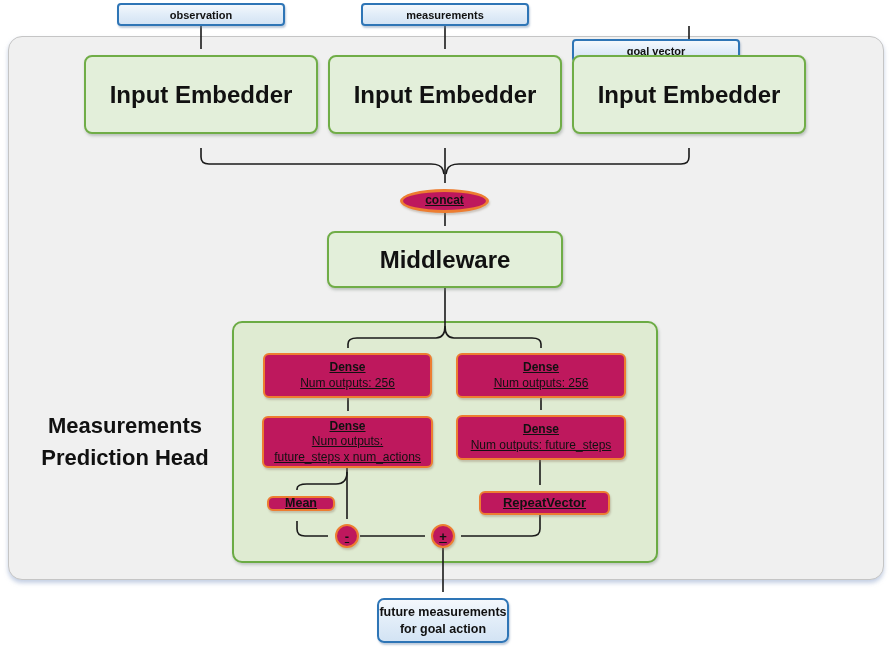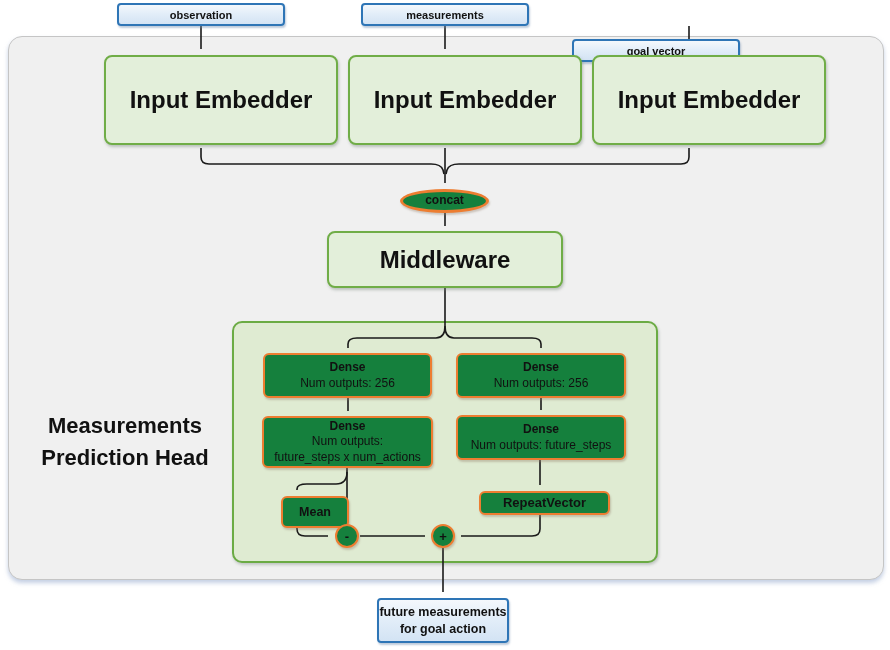--- a/index.html
+++ b/index.html
@@ -20,46 +20,47 @@
   .io-box{
     height:23px;border:2px solid #2E75B6;border-radius:4px;
     background:linear-gradient(180deg,#f4f8fc 0%,#e3eef9 45%,#d3e3f4 100%);
     display:flex;align-items:center;justify-content:center;
     font-weight:bold;font-size:11px;color:#111;
     box-shadow:1px 2px 2px rgba(110,140,175,.45);
   }
   .io-top{top:3px;width:168px;}
   .io-out{
     left:377px;top:598px;width:132px;height:45px;
-    flex-direction:column;line-height:1.35;font-size:12.5px;
+    flex-direction:column;line-height:1.35;font-size:12.5px;border-radius:7px;
   }
 
   
   .green-box{
     border:2.5px solid #70AD47;border-radius:8px;background:#E3EFDA;
     display:flex;align-items:center;justify-content:center;
     font-weight:bold;color:#111;
     box-shadow:1px 2px 3px rgba(120,135,125,.45);
   }
-  .embedder{top:55px;width:234px;height:90px;font-size:24px;margin-left:20px;}
+  .embedder{top:55px;width:234px;height:79px;font-size:24px;}
   .middleware{left:327px;top:231px;width:236px;height:57px;font-size:24px;}
 
   
   .head-container{
     left:232px;top:321px;width:426px;height:242px;
     background:#DFEBD2;border:2.5px solid #6BAB44;border-radius:10px;
     box-shadow:1px 2px 3px rgba(120,135,125,.4);
   }
 
   
   .orange{
-    border:2.5px solid #ED7D31;border-radius:6px;background:#15803d;
+    border:2.5px solid #ED7D31;border-radius:6px;background:#be185d;
     display:flex;flex-direction:column;align-items:center;justify-content:center;
     color:#111;font-size:12px;line-height:1.3;text-align:center;
     box-shadow:1px 2px 2px rgba(150,130,110,.4);
+    text-decoration:underline;
   }
   .orange .t{font-weight:bold;text-align:right;}
   .concat-node{
     left:400px;top:189px;width:89px;height:24px;border-radius:50%;
     border-width:3px;font-weight:bold;font-size:12px;flex-direction:row;
   }
   .op-circle{
     width:24px;height:24px;border-radius:50%;border-width:2.5px;
     font-weight:bold;font-size:13px;flex-direction:row;line-height:1;
   }
@@ -157,21 +158,21 @@
 
 <div class="abs orange" style="left:456px;top:353px;width:170px;height:45px;">
   <div class="t">Dense</div>
   <div>Num outputs: 256</div>
 </div>
 <div class="abs orange" style="left:456px;top:415px;width:170px;height:45px;">
   <div class="t">Dense</div>
   <div>Num outputs: future_steps</div>
 </div>
 
-<div class="abs orange" style="left:281px;top:496px;width:68px;height:32px;">
+<div class="abs orange" style="left:267px;top:496px;width:68px;height:15px;">
   <div class="t" style="font-size:12.5px;">Mean</div>
 </div>
 <div class="abs orange" style="left:479px;top:491px;width:131px;height:24px;">
   <div class="t" style="font-size:13px;">RepeatVector</div>
 </div>
 
 <div class="abs orange op-circle" style="left:335px;top:524px;">
   <span>-</span>
 </div>
 <div class="abs orange op-circle" style="left:431px;top:524px;">

